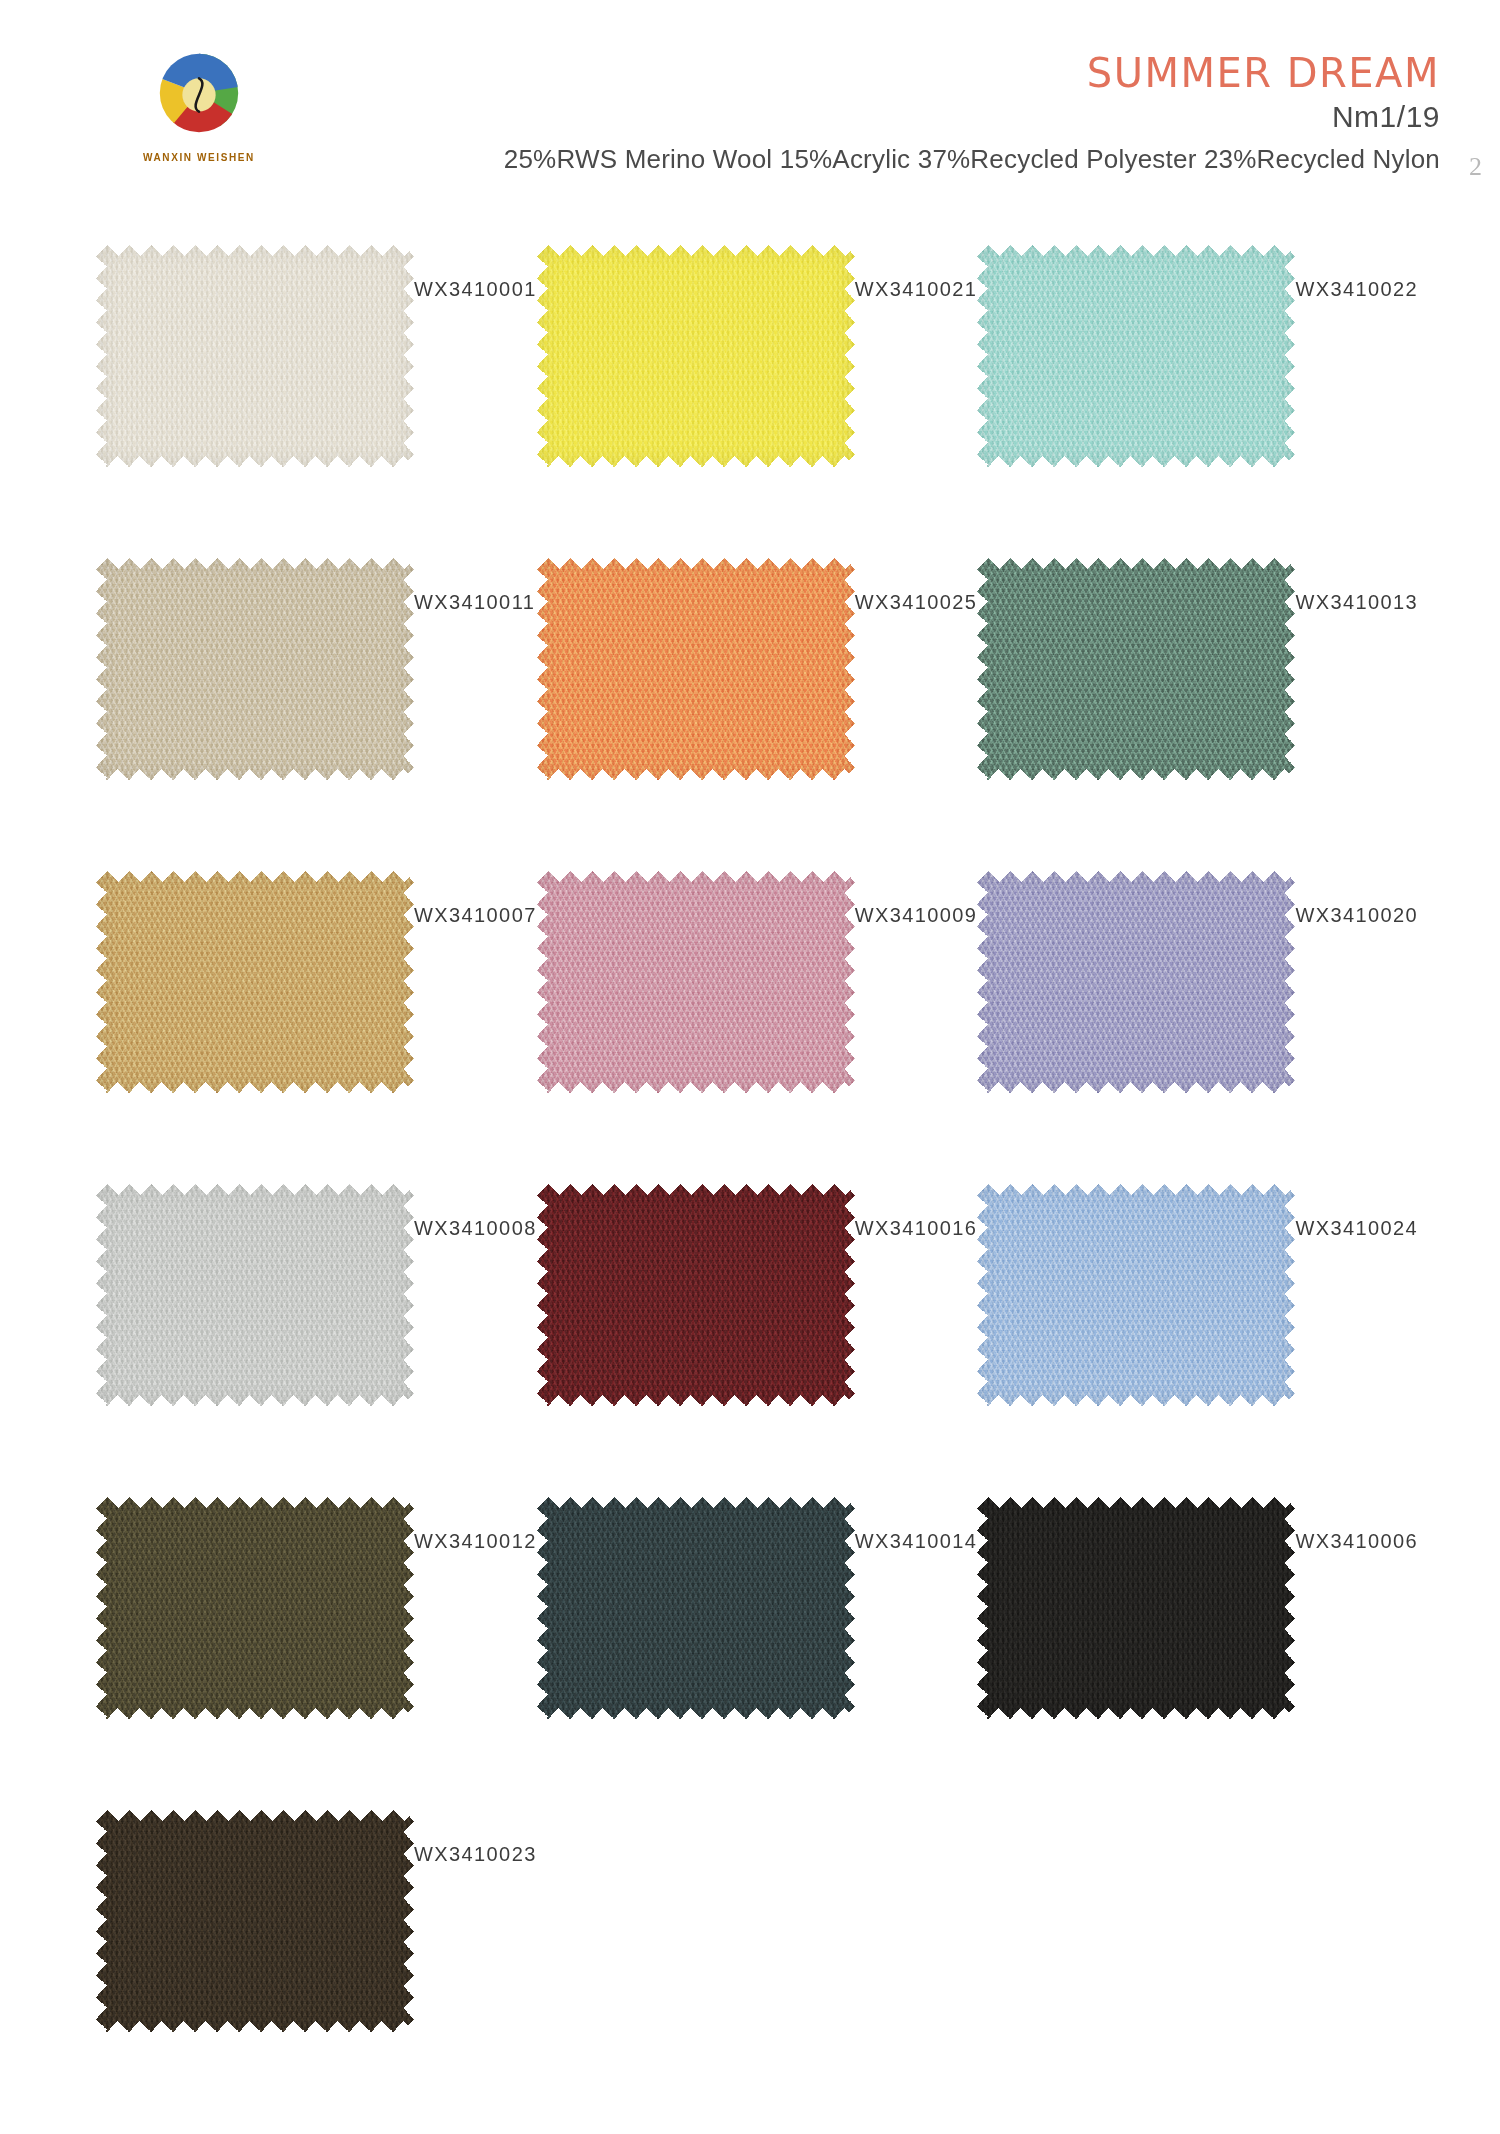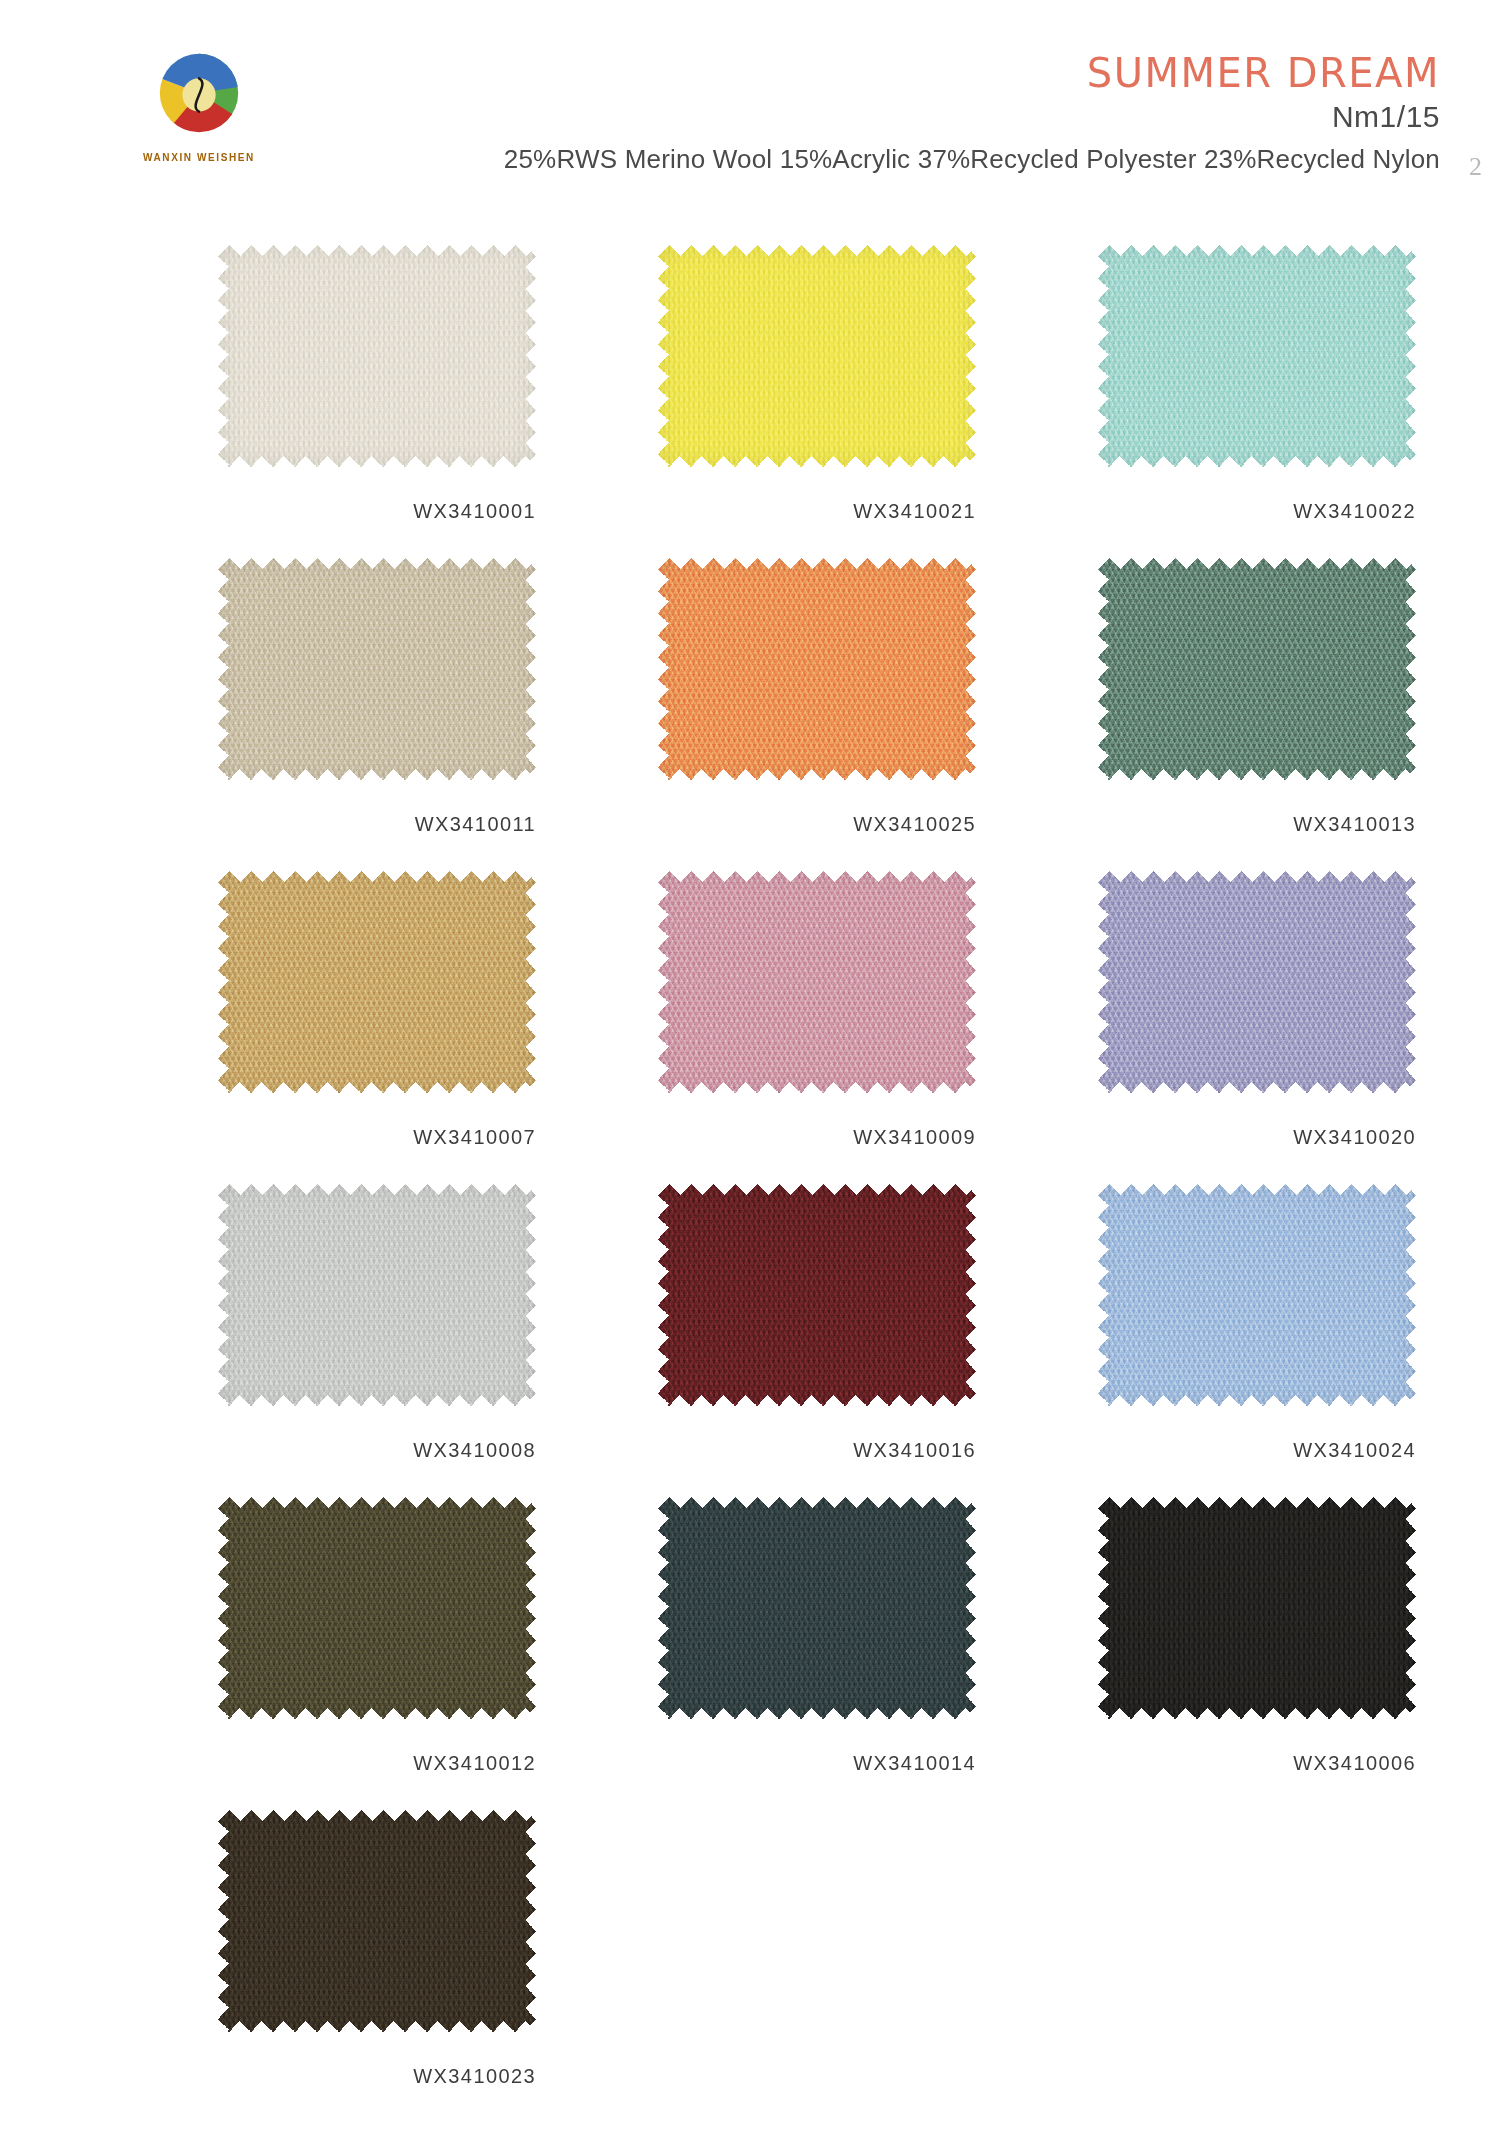--- a/index.html
+++ b/index.html
@@ -91,22 +91,22 @@
     left: 96px;
     width: 1320px;
     display: grid;
     grid-template-columns: repeat(3, 1fr);
     grid-auto-rows: 313px;
     justify-items: center;
   }
   .cell {
     width: 100%;
     display: flex;
-    flex-direction: column;
-    align-items: flex-end;
+    flex-direction: row;
+    align-items: flex-start;
   }
   .swatch-wrap {
     width: 318px;
     height: 222px;
     position: relative;
   }
   .swatch {
     position: absolute;
     inset: 0;
     
@@ -192,21 +192,21 @@
           <circle cx="50" cy="52" r="17" fill="#f0e39a"></circle>
           <path d="M50 35 C62 41 38 63 50 69" fill="none" stroke="#1a1a1a" stroke-width="2.6" stroke-linecap="round"></path>
         </g>
       </svg>
     </div>
     <div class="brand-name">WANXIN WEISHEN</div>
   </div>
 
   <div class="title-block">
     <div class="title-main">SUMMER DREAM</div>
-    <div class="title-sub">Nm1/15</div>
+    <div class="title-sub">Nm1/19</div>
     <div class="title-comp">25%RWS Merino Wool 15%Acrylic 37%Recycled Polyester 23%Recycled Nylon</div>
   </div>
 
   <div class="page-num">2</div>
 </div>
 
 <div class="grid" id="grid">
     <div class="cell">
       <div class="swatch-wrap">
         <div class="swatch">

